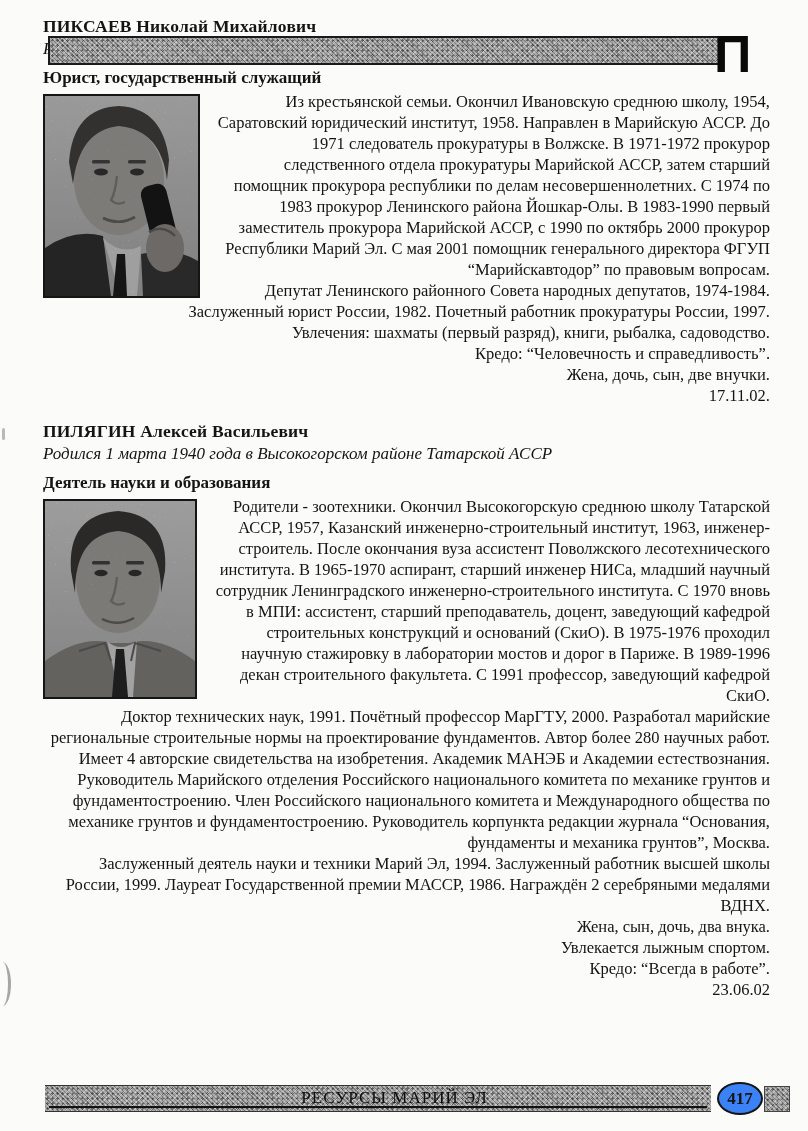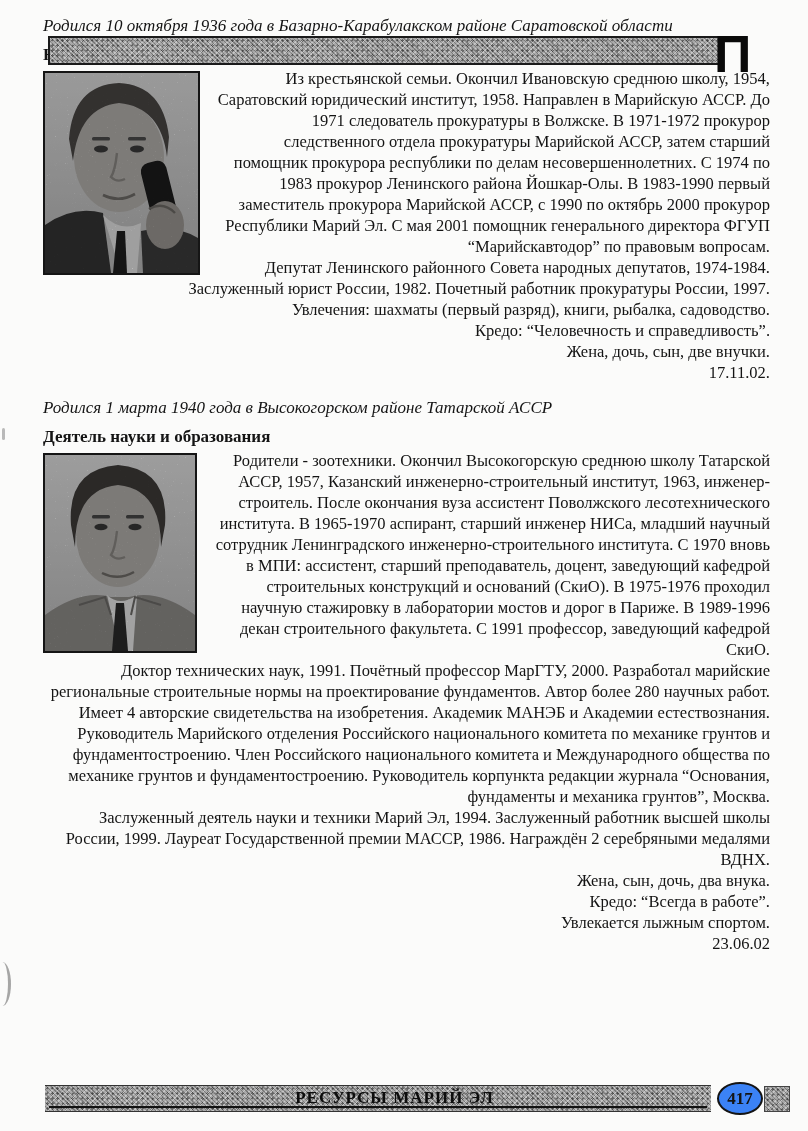--- a/index.html
+++ b/index.html
@@ -48,21 +48,21 @@
   .photo svg { display:block; width:100%; height:100%; }
 
   
   .footer-bar {
     position:absolute; left:45px; top:1085px; width:666px; height:25px;
     border-top:1px solid #333; border-bottom:1px solid #333;
     text-align:center;
   }
   .footer-title {
     position:relative; top:2px;
-    font-size:17px; font-weight:bold; letter-spacing:1px; color:#0d0d0d;margin-left:33px;
+    font-size:17px; font-weight:normal; letter-spacing:1px; color:#0d0d0d;margin-left:33px;
   }
   .footer-rule {
     position:absolute; left:4px; right:4px; bottom:3px; height:2px; background:#111;
   }
   .page-number-badge {
     position:absolute; left:717px; top:1082px; width:42px; height:29px;
     background:#3b82f6; border:2.5px solid #141414; border-radius:50%;
     display:flex; align-items:center; justify-content:center;
     font-size:17px; font-weight:bold;
   }
@@ -83,20 +83,21 @@
 </style>
 </head>
 <body>
 
 <div class="page">
 
   <div class="top-bar hatch"></div>
   <div class="section-letter">П</div>
 
   <div class="entry entry-1">
+    <h2 class="entry-name">ПИКСАЕВ Николай Михайлович</h2>
     <p class="entry-birth">Родился 10 октября 1936 года в Базарно-Карабулакском районе Саратовской области</p>
     <p class="entry-category">Юрист, государственный служащий</p>
 
     <div class="entry-body">
       <div class="photo photo-1">
         <svg viewBox="0 0 153 200" preserveAspectRatio="none">
           <defs>
             <linearGradient id="bg1" x1="0" y1="0" x2="0" y2="1">
               <stop offset="0" stop-color="#dedede"></stop>
                 <stop offset="1" stop-color="#b9b9b9"></stop>
@@ -128,20 +129,21 @@
       <p>Из крестьянской семьи. Окончил Ивановскую среднюю школу, 1954, Саратовский юридический институт, 1958. Направлен в Марийскую АССР. До 1971 следователь прокуратуры в Волжске. В 1971-1972 прокурор следственного отдела прокуратуры Марийской АССР, затем старший помощник прокурора республики по делам несовершеннолетних. С 1974 по 1983 прокурор Ленинского района Йошкар-Олы. В 1983-1990 первый заместитель прокурора Марийской АССР, с 1990 по октябрь 2000 прокурор Республики Марий Эл. С мая 2001 помощник генерального директора ФГУП “Марийскавтодор” по правовым вопросам.</p>
       <p>Депутат Ленинского районного Совета народных депутатов, 1974-1984. Заслуженный юрист России, 1982. Почетный работник прокуратуры России, 1997.</p>
       <p>Увлечения: шахматы (первый разряд), книги, рыбалка, садоводство.</p>
       <p>Кредо: “Человечность и справедливость”.</p>
       <p>Жена, дочь, сын, две внучки.</p>
       <p>17.11.02.</p>
     </div>
   </div>
 
   <div class="entry entry-2">
+    <h2 class="entry-name">ПИЛЯГИН Алексей Васильевич</h2>
     <p class="entry-birth">Родился 1 марта 1940 года в Высокогорском районе Татарской АССР</p>
     <p class="entry-category">Деятель науки и образования</p>
 
     <div class="entry-body">
       <div class="photo photo-2">
         <svg viewBox="0 0 150 196" preserveAspectRatio="none">
           <defs>
             <linearGradient id="bg2" x1="0" y1="0" x2="0" y2="1">
               <stop offset="0" stop-color="#e2e2e2"></stop>
                 <stop offset="1" stop-color="#bdbdbd"></stop>
@@ -165,22 +167,22 @@
           <path d="M57,118 Q73,126 89,117" fill="none" stroke="#6f6c68" stroke-width="2.5"></path>
           <path d="M34,150 L60,142 L66,160" fill="none" stroke="#6d6b68" stroke-width="2"></path>
           <path d="M116,150 L90,142 L86,160" fill="none" stroke="#6d6b68" stroke-width="2"></path>
           <rect width="150" height="196" filter="url(#grain2)" opacity=".30"></rect>
         </svg>
       </div>
       <p>Родители - зоотехники. Окончил Высокогорскую среднюю школу Татарской АССР, 1957, Казанский инженерно-строительный институт, 1963, инженер-строитель. После окончания вуза ассистент Поволжского лесотехнического института. В 1965-1970 аспирант, старший инженер НИСа, младший научный сотрудник Ленинградского инженерно-строительного института. С 1970 вновь в МПИ: ассистент, старший преподаватель, доцент, заведующий кафедрой строительных конструкций и оснований (СкиО). В 1975-1976 проходил научную стажировку в лаборатории мостов и дорог в Париже. В 1989-1996 декан строительного факультета. С 1991 профессор, заведующий кафедрой СкиО.</p>
       <p>Доктор технических наук, 1991. Почётный профессор МарГТУ, 2000. Разработал марийские региональные строительные нормы на проектирование фундаментов. Автор более 280 научных работ. Имеет 4 авторские свидетельства на изобретения. Академик МАНЭБ и Академии естествознания. Руководитель Марийского отделения Российского национального комитета по механике грунтов и фундаментостроению. Член Российского национального комитета и Международного общества по механике грунтов и фундаментостроению. Руководитель корпункта редакции журнала “Основания, фундаменты и механика грунтов”, Москва.</p>
       <p>Заслуженный деятель науки и техники Марий Эл, 1994. Заслуженный работник высшей школы России, 1999. Лауреат Государственной премии МАССР, 1986. Награждён 2 серебряными медалями ВДНХ.</p>
       <p>Жена, сын, дочь, два внука.</p>
+      <p>Увлекается лыжным спортом.</p>
       <p>Кредо: “Всегда в работе”.</p>
-      <p>Увлекается лыжным спортом.</p>
       <p>23.06.02</p>
     </div>
   </div>
 
   <div class="footer-bar hatch">
     <span class="footer-title">РЕСУРСЫ МАРИЙ ЭЛ</span>
     <div class="footer-rule"></div>
   </div>
   <div class="page-number-badge">417</div>
   <div class="footer-end-block hatch"></div>

